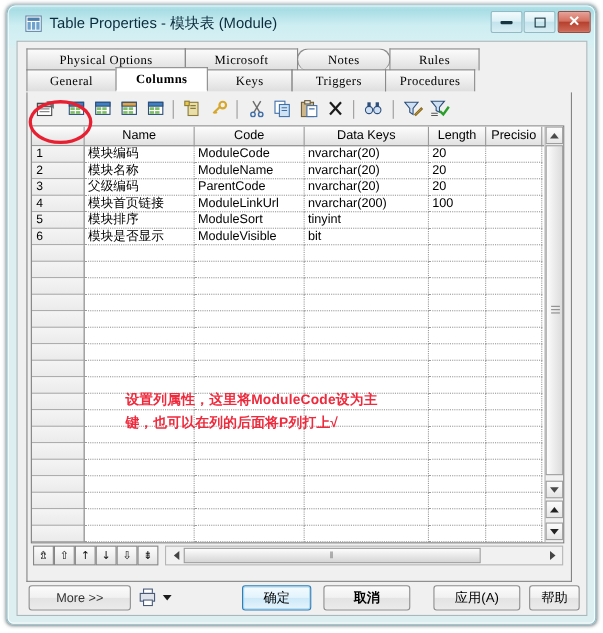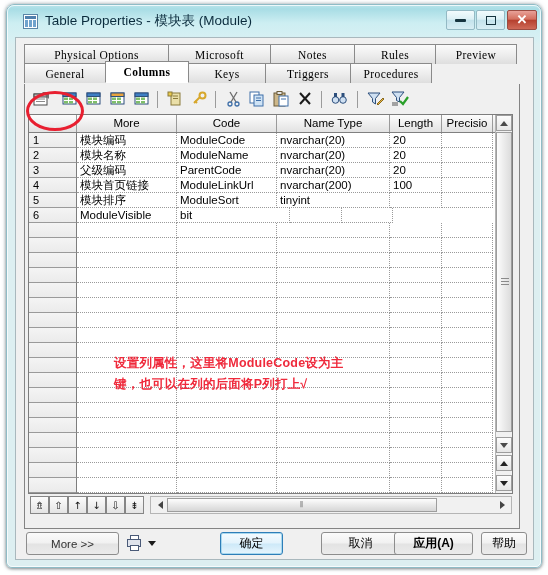--- a/index.html
+++ b/index.html
@@ -91,21 +91,21 @@
   }
   .tab.active{
     background:#ffffff;
     height:22px;margin-top:-2px;
     border-bottom:1px solid #ffffff;
     z-index:5;font-weight:bold;
   }
   
   .t-phys{flex:0 0 145px;}
   .t-ms{flex:0 0 103px;}
-  .t-notes{flex:0 0 85px;}
+  .t-notes{flex:0 0 85px;border-radius:10px;}
   .t-rules{flex:0 0 82px;}
   .t-prev{flex:0 0 82px;}
   
   .t-gen{flex:0 0 82px;}
   .t-cols{flex:0 0 84px;}
   .t-idx{flex:0 0 85px;}
   .t-keys{flex:0 0 78px;}
   .t-trig{flex:0 0 86px;}
   .t-proc{flex:0 0 82px;}
   
@@ -221,22 +221,22 @@
     font-size:12px;color:#000;
     display:flex;align-items:center;justify-content:center;
   }
   #btnMore{left:2px;width:93px;font-size:11.5px;color:#333;}
   #btnOK{
     left:196px;width:63px;
     border:1px solid #2e7eb8;border-radius:3px;
     box-shadow:0 0 0 1px #a8d8ef inset;
     background:linear-gradient(to bottom,#f4fbff 0%,#e3f3fc 48%,#cde9f8 52%,#e7f5fd 100%);
   }
-  #btnCancel{left:297px;width:79px;}
-  #btnApply{left:370px;width:79px;font-weight:bold;}
+  #btnCancel{left:270px;width:79px;font-weight:bold;}
+  #btnApply{left:370px;width:79px;}
   #btnHelp{left:457px;width:46px;}
   #printIcon{position:absolute;left:103px;top:3px;width:15px;height:16px;}
   #printIcon .body{position:absolute;left:0;top:4px;width:14px;height:8px;background:#dfe3ec;border:1px solid #4a5a78;box-sizing:border-box;}
   #printIcon .top{position:absolute;left:3px;top:0;width:9px;height:5px;background:#fff;border:1px solid #4a5a78;box-sizing:border-box;}
   #printIcon .out{position:absolute;left:3px;top:10px;width:9px;height:6px;background:#fff;border:1px solid #4a5a78;box-sizing:border-box;}
   #printCaret{
     position:absolute;left:124px;top:9px;
     width:0;height:0;border-left:4px solid transparent;border-right:4px solid transparent;border-top:5px solid #1b1b1b;
   }
   
@@ -285,23 +285,20 @@
           </div>
         <div class="tab t-ms">
             <span>Microsoft</span>
           </div>
         <div class="tab t-notes">
             <span>Notes</span>
           </div>
         <div class="tab t-rules">
             <span>Rules</span>
           </div>
-        <div class="tab t-prev">
-            <span>Preview</span>
-          </div>
       </div>
       <div class="tabrow row2">
         <div class="tab t-gen">
             <span>General</span>
           </div>
         <div class="tab t-cols active">
             <span>Columns</span>
           </div>
         <div class="tab t-keys">
             <span>Keys</span>
@@ -437,23 +434,23 @@
           <line x1="1" y1="12" x2="7" y2="12" stroke="#555"></line>
           <line x1="1" y1="14" x2="7" y2="14" stroke="#555"></line>
         </svg></span>
           </div>
         </div>
 
       <div id="grid">
         <div id="gridscroll">
           <div class="ghead" id="ghead">
               <div class="hc" style="flex: 0 0 48px;"></div>
-              <div class="hc" style="flex: 0 0 100px;">More</div>
+              <div class="hc" style="flex: 0 0 100px;">Name</div>
               <div class="hc" style="flex: 0 0 100px;">Code</div>
-              <div class="hc" style="flex: 0 0 113px;">Name Type</div>
+              <div class="hc" style="flex: 0 0 113px;">Data Keys</div>
               <div class="hc" style="flex: 0 0 52px;">Length</div>
               <div class="hc" style="flex: 0 0 51px;">Precisio</div>
             </div>
           <div id="gbody">
               <div class="grow" style="top: 18px;">
                 <div class="rn">1</div>
                 <div class="gc c-name">模块编码</div>
                 <div class="gc c-code">ModuleCode</div>
                 <div class="gc c-type">nvarchar(20)</div>
                 <div class="gc c-len">20</div>
@@ -486,20 +483,21 @@
               <div class="grow" style="top: 78px;">
                 <div class="rn">5</div>
                 <div class="gc c-name">模块排序</div>
                 <div class="gc c-code">ModuleSort</div>
                 <div class="gc c-type">tinyint</div>
                 <div class="gc c-len"></div>
                 <div class="gc c-prec"></div>
               </div>
               <div class="grow" style="top: 93px;">
                 <div class="rn">6</div>
+                <div class="gc c-name">模块是否显示</div>
                 <div class="gc c-code">ModuleVisible</div>
                 <div class="gc c-type">bit</div>
                 <div class="gc c-len"></div>
                 <div class="gc c-prec"></div>
               </div>
               <div class="grow" style="top: 108px;">
                 <div class="rn"></div>
                 <div class="gc c-name"></div>
                 <div class="gc c-code"></div>
                 <div class="gc c-type"></div>

